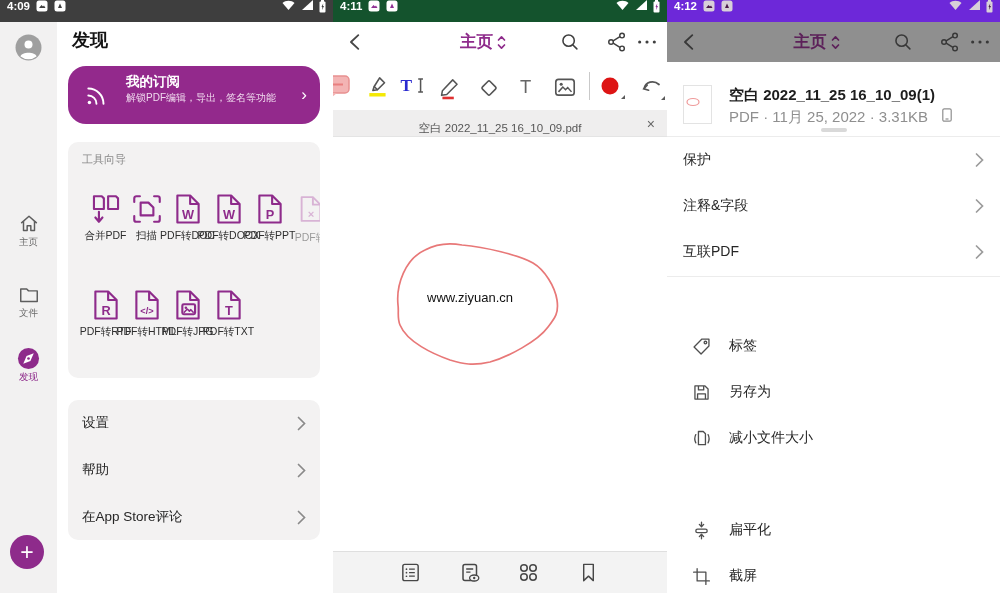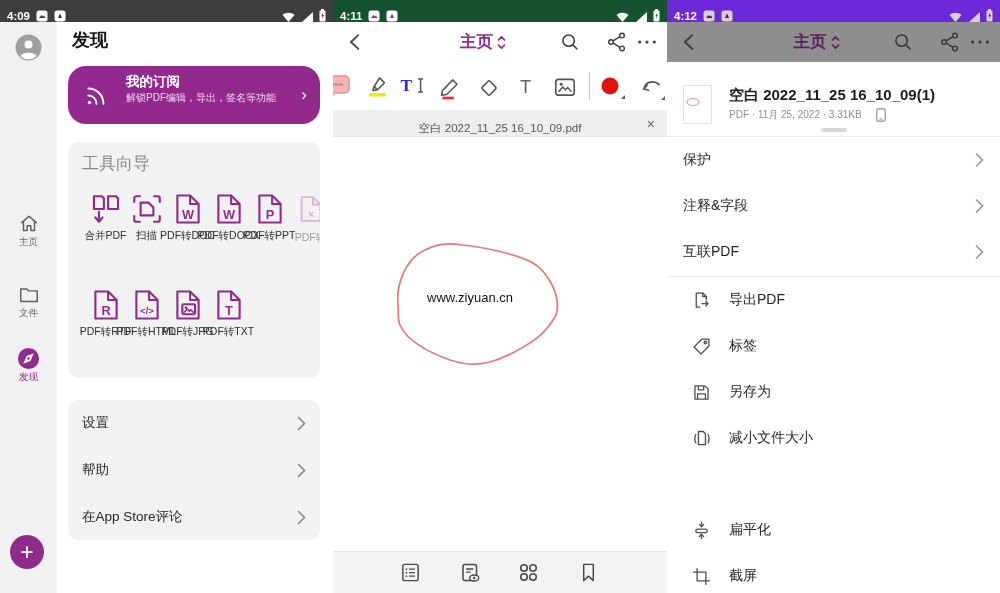--- a/index.html
+++ b/index.html
@@ -1,21 +1,21 @@
 <!DOCTYPE html>
 <html><head>
 <meta charset="utf-8">
 <style>
   html,body{margin:0;padding:0;background:#222}
   body{font-family:"Liberation Sans","DejaVu Sans",sans-serif}
   #screen{position:relative;width:1000px;height:593px;background:#fff;overflow:hidden;margin:0 auto}
   .abs{position:absolute}
   .panel{position:absolute;top:0;height:593px;background:#fff;overflow:hidden}
   
-  .sb{position:absolute;top:0;left:0;right:0;height:22px;display:flex;align-items:flex-end;padding:0 7px;gap:6px;color:#fff;font-size:11.5px;font-weight:700;box-sizing:border-box}
+  .sb{position:absolute;top:0;left:0;right:0;height:22px;display:flex;align-items:flex-start;padding:0 7px;gap:6px;color:#fff;font-size:11.5px;font-weight:700;box-sizing:border-box}
   .sb .grow{flex:1}
   .sb svg{display:block}
   
   .hdr{position:absolute;top:22px;left:0;right:0;height:40px;background:#fff}
   .titlewrap{position:absolute;left:0;right:34px;top:0;height:40px;display:flex;align-items:center;justify-content:center;gap:4px}
   .ht{font-size:16.5px;font-weight:700;color:#8e2b8b}
   
   .lrow{position:absolute;left:0;right:0;display:flex;align-items:center;padding:0 14px;box-sizing:border-box;color:#262626;font-size:13.5px}
   .lrow .sp{flex:1}
   
@@ -115,21 +115,21 @@
           <circle cx="5" cy="19" r="1.6" fill="#fff" stroke="none"></circle>
           <path d="M4 12.5 A7.5 7.5 0 0 1 11.5 20"></path>
           <path d="M4 6 A14 14 0 0 1 18 20"></path>
         </svg>
       <div class="abs" style="left:58px;top:7px;font-size:13.5px;font-weight:700">我的订阅</div>
       <div class="abs" style="left:58px;top:26px;width:162px;font-size:10px;line-height:11.5px;color:#f0d9ee">解锁PDF编辑，导出，签名等功能</div>
       <div class="abs" style="right:13px;top:19px;font-size:17px;color:#fff">›</div>
     </div>
 
     <div class="gcard" style="left:68px;top:142px;width:252px;height:236px">
-      <div class="abs" style="left:14px;top:10px;font-size:17px;color:#8a8a8a">工具向导</div>
+      <div class="abs" style="left:14px;top:10px;font-size:11px;color:#8a8a8a">工具向导</div>
 
       <div class="tool" style="left:17px;top:50px">
         <svg width="34" height="34" viewBox="0 0 24 24" fill="none" stroke="#8e2b8b" stroke-width="1.5" stroke-linejoin="round" stroke-linecap="round">
             <path d="M3.5 3 H9 L10.5 4.5 V12 H3.5 Z"></path>
             <path d="M13.5 3 H19 L20.5 4.5 V12 H13.5 Z"></path>
             <path d="M7 14 V20.5 M4.5 18 L7 21 L9.5 18"></path>
           </svg>
         <span class="tlabel">合并PDF</span>
       </div>
       <div class="tool" style="left:58px;top:50px">
@@ -425,21 +425,21 @@
 
     <div class="abs" style="top:62px;left:0;right:0;bottom:0;background:#fff">
       <div class="handle"></div>
 
       <div class="abs" style="left:16px;top:23px;width:29px;height:39px;background:#fff;border:1px solid #e3e3e3;box-sizing:border-box">
         <svg width="27" height="37" viewBox="0 0 27 37">
             <ellipse cx="9" cy="16" rx="6" ry="3.5" fill="none" stroke="#ef9a9a" stroke-width="1.2"></ellipse>
           </svg>
       </div>
       <div class="abs" style="left:62px;top:24px;font-size:15px;font-weight:700;color:#1d1d1d">空白 2022_11_25 16_10_09(1)</div>
-      <div class="abs" style="left:62px;top:46px;font-size:10px;color:#8f8f8f;display:flex;gap:14px">
+      <div class="abs" style="left:62px;top:46px;font-size:15px;color:#8f8f8f;display:flex;gap:14px">
         <span>PDF · 11月 25, 2022 · 3.31KB</span>
         <svg width="10" height="14" viewBox="0 0 10 14" fill="none" stroke="#8f8f8f" stroke-width="1.2">
             <rect x="0.8" y="0.8" width="8.4" height="12.4" rx="1.5"></rect>
             <path d="M3.5 11 H6.5"></path>
           </svg>
       </div>
 
       <div class="divider" style="top:74px"></div>
 
       <div class="navrow" style="top:75px">
@@ -459,28 +459,20 @@
       <div class="navrow" style="top:167px">
         <span>互联PDF</span>
           <span class="sp"></span>
         <svg width="9" height="16" viewBox="0 0 9 16" fill="none" stroke="#9b9b9b" stroke-width="1.7" stroke-linecap="round">
             <path d="M1.5 2 L7.5 8 L1.5 14"></path>
           </svg>
       </div>
 
       <div class="divider" style="top:214px"></div>
 
-      <div class="mirow" style="top:215px">
-        <svg width="21" height="21" viewBox="0 0 24 24" fill="none" stroke="#4f4f4f" stroke-width="1.5" stroke-linejoin="round" stroke-linecap="round">
-            <path d="M17.5 11 V7.5 L13.5 3.5 H6 V19.5 H10"></path>
-            <path d="M13.5 3.5 V7.5 H17.5"></path>
-            <path d="M12.5 15.5 H19.5 M16.8 12.8 L19.5 15.5 L16.8 18.2"></path>
-          </svg>
-        <span>导出PDF</span>
-      </div>
       <div class="mirow" style="top:261px">
         <svg width="21" height="21" viewBox="0 0 24 24" fill="none" stroke="#4f4f4f" stroke-width="1.5" stroke-linejoin="round">
             <path d="M12.5 3.5 H20.5 V11.5 L11.5 20.5 L3.5 12.5 Z"></path>
             <circle cx="16.5" cy="7.5" r="1.5"></circle>
           </svg>
         <span>标签</span>
       </div>
       <div class="mirow" style="top:307px">
         <svg width="21" height="21" viewBox="0 0 24 24" fill="none" stroke="#4f4f4f" stroke-width="1.5" stroke-linejoin="round">
             <path d="M4.5 4.5 H16 L19.5 8 V19.5 H4.5 Z"></path>

